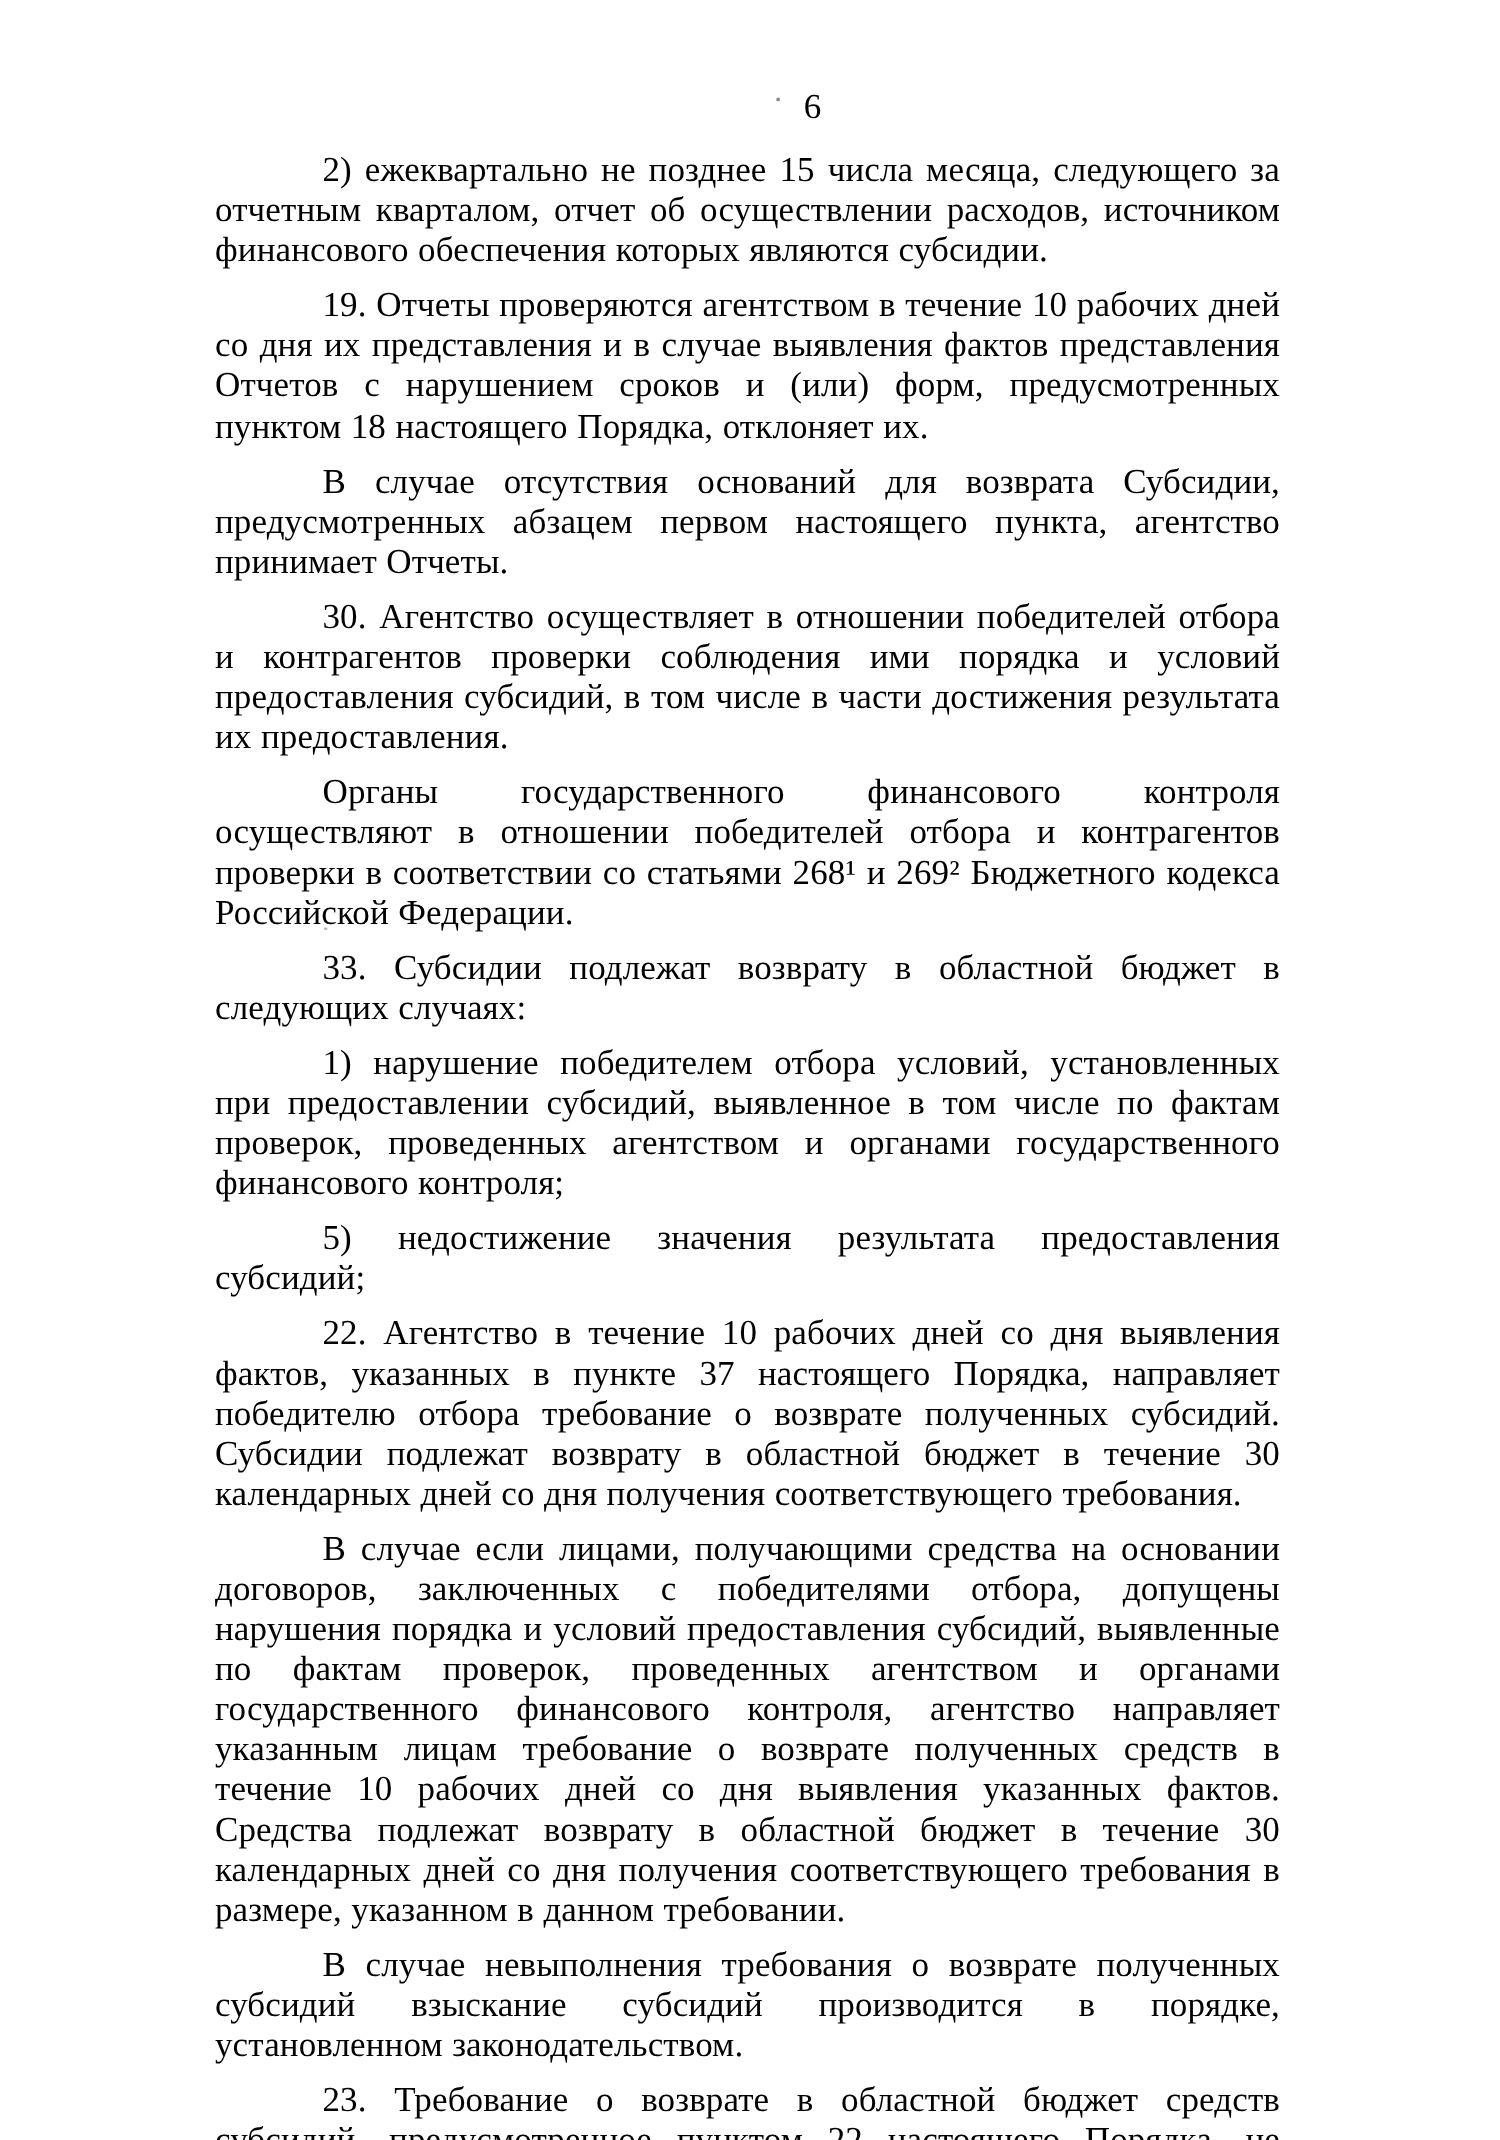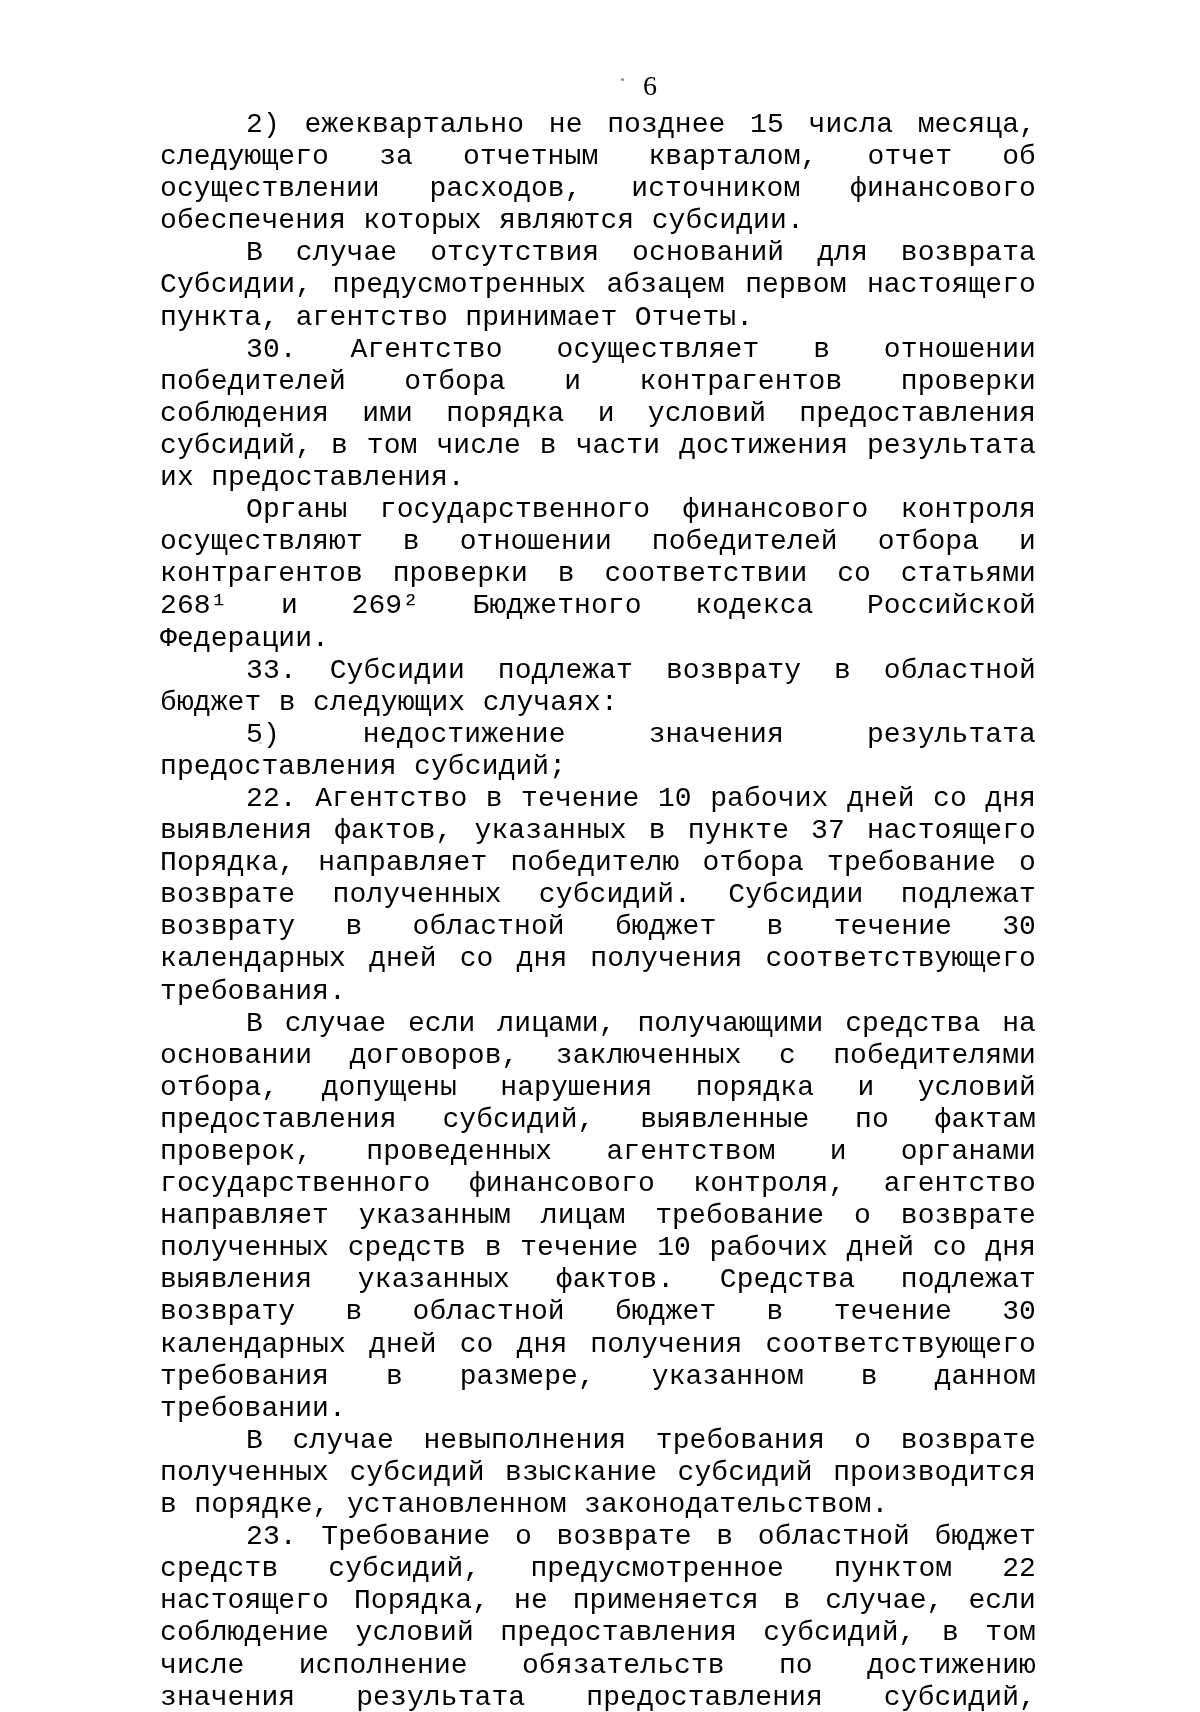--- a/index.html
+++ b/index.html
@@ -53,37 +53,38 @@
     top: 109px;
     left: 160px;
     width: 876px;
     font-size: 28px;
     line-height: 32.1px;
     text-align: justify;
     text-align-last: left;
     letter-spacing: 0.1px;
   }
   .doc-body p {
-    margin: 0;
+    margin: 12px;
     padding: 0;
     text-indent: 86px;
     word-spacing: 0.5px;
-    font-family: Liberation Mono, monospace;
   }
 </style>
 </head>
 <body>
 
 <div class="page">
   <div class="page-number">6</div>
   <div class="doc-body" id="doc-body">
       <p>2) ежеквартально не позднее 15 числа месяца, следующего за отчетным кварталом, отчет об осуществлении расходов, источником финансового обеспечения которых являются субсидии.</p>
+      <p>19. Отчеты проверяются агентством в течение 10 рабочих дней со дня их представления и в случае выявления фактов представления Отчетов с нарушением сроков и (или) форм, предусмотренных пунктом 18 настоящего Порядка, отклоняет их.</p>
       <p>В случае отсутствия оснований для возврата Субсидии, предусмотренных абзацем первом настоящего пункта, агентство принимает Отчеты.</p>
       <p>30. Агентство осуществляет в отношении победителей отбора и контрагентов проверки соблюдения ими порядка и условий предоставления субсидий, в том числе в части достижения результата их предоставления.</p>
       <p>Органы государственного финансового контроля осуществляют в отношении победителей отбора и контрагентов проверки в соответствии со статьями 268¹ и 269² Бюджетного кодекса Российской Федерации.</p>
       <p>33. Субсидии подлежат возврату в областной бюджет в следующих случаях:</p>
+      <p>1) нарушение победителем отбора условий, установленных при предоставлении субсидий, выявленное в том числе по фактам проверок, проведенных агентством и органами государственного финансового контроля;</p>
       <p>5) недостижение значения результата предоставления субсидий;</p>
       <p>22. Агентство в течение 10 рабочих дней со дня выявления фактов, указанных в пункте 37 настоящего Порядка, направляет победителю отбора требование о возврате полученных субсидий. Субсидии подлежат возврату в областной бюджет в течение 30 календарных дней со дня получения соответствующего требования.</p>
       <p>В случае если лицами, получающими средства на основании договоров, заключенных с победителями отбора, допущены нарушения порядка и условий предоставления субсидий, выявленные по фактам проверок, проведенных агентством и органами государственного финансового контроля, агентство направляет указанным лицам требование о возврате полученных средств в течение 10 рабочих дней со дня выявления указанных фактов. Средства подлежат возврату в областной бюджет в течение 30 календарных дней со дня получения соответствующего требования в размере, указанном в данном требовании.</p>
       <p>В случае невыполнения требования о возврате полученных субсидий взыскание субсидий производится в порядке, установленном законодательством.</p>
       <p>23. Требование о возврате в областной бюджет средств субсидий, предусмотренное пунктом 22 настоящего Порядка, не применяется в случае, если соблюдение условий предоставления субсидий, в том числе исполнение обязательств по достижению значения результата предоставления субсидий, оказалось невозможным вследствие обстоятельств непреодолимой силы.</p>
     </div>
 </div>
 
 </body></html>

